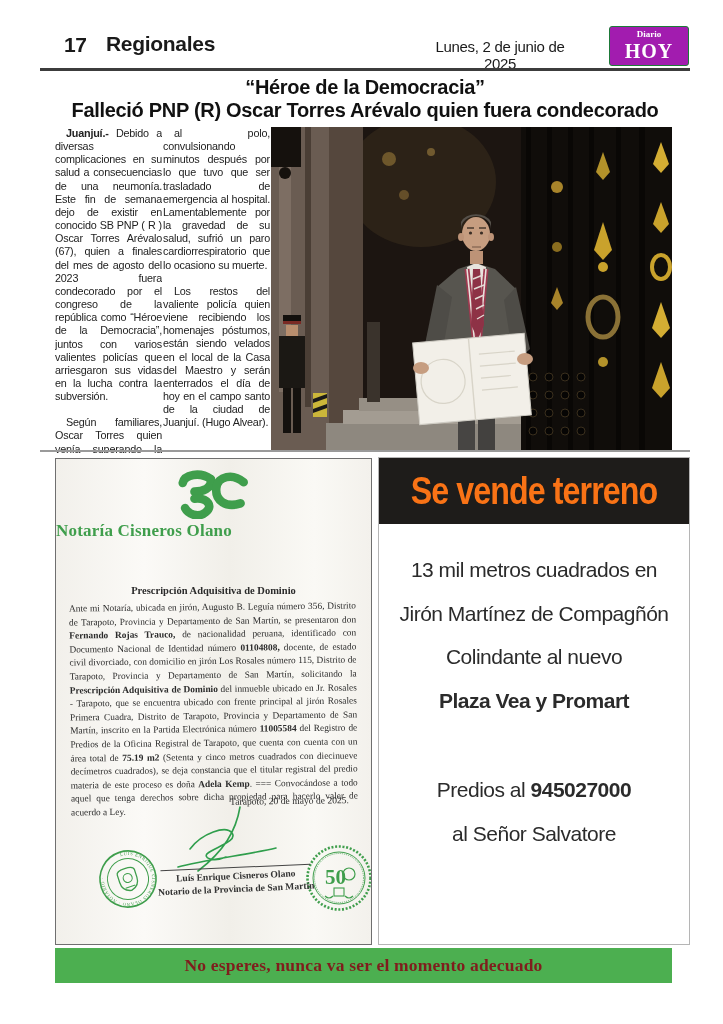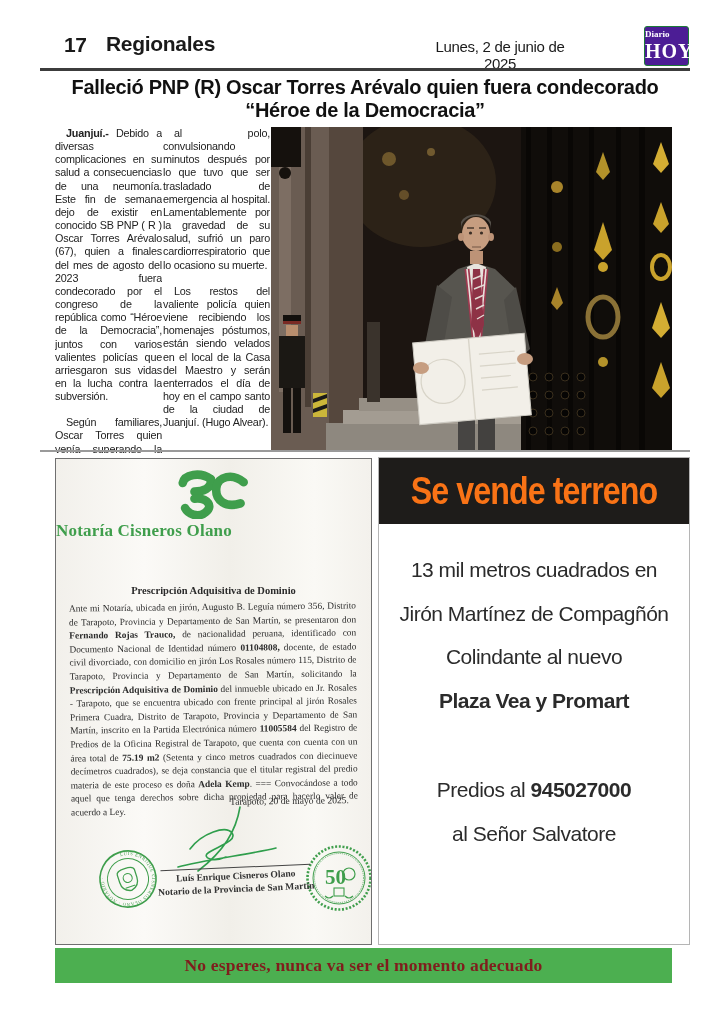--- a/index.html
+++ b/index.html
@@ -5,22 +5,22 @@
   * { margin:0; padding:0; box-sizing:border-box; }
   html,body { background:#ffffff; }
   #paper {
     position:relative; width:723px; height:1024px; background:#ffffff;
     font-family:"Liberation Sans", sans-serif; color:#1a1a1a; overflow:hidden;
   }
   
   .page-num { position:absolute; left:64px; top:33px; font-size:21px; font-weight:bold; letter-spacing:-0.5px; }
   .section  { position:absolute; left:106px; top:32px; font-size:21px; font-weight:bold; letter-spacing:-0.3px; }
   .date     { position:absolute; left:430px; top:38px; width:140px; text-align:center; font-size:15px; letter-spacing:-0.3px; }
-  .hoy-logo { position:absolute; right:34px; top:26px; width:45px; height:40px; background:#4c1d95;
-              border-radius:3px; border:1px solid #1d7a38; text-align:left; color:#fff;
+  .hoy-logo { position:absolute; right:34px; top:26px; width:80px; height:40px; background:#a21caf;
+              border-radius:3px; border:1px solid #1d7a38; text-align:center; color:#fff;
               font-family:"Liberation Serif", serif; }
   .hoy-logo .t1 { font-size:9px; font-weight:bold; line-height:11px; margin-top:2px; }
   .hoy-logo .t2 { font-size:20px; font-weight:bold; letter-spacing:1px; line-height:22px; }
   .header-rule { position:absolute; left:40px; top:68px; width:650px; height:3px; background:#3c3c3c; }
   
   .headline { position:absolute; left:40px; top:76px; width:650px; text-align:center;
               font-size:20px; font-weight:bold; letter-spacing:-0.3px; line-height:23px; color:#111; }
   
   .col { position:absolute; top:127px; width:107px; height:326px; overflow:hidden;
          font-size:10.8px; line-height:13.15px; text-align:justify; letter-spacing:-0.2px; color:#222; }
@@ -69,22 +69,22 @@
   <div class="page-num">17</div>
   <div class="section">Regionales</div>
   <div class="date">Lunes, 2 de junio de 2025</div>
   <div class="hoy-logo">
     <div class="t1">Diario</div>
     <div class="t2">HOY</div>
   </div>
   <div class="header-rule"></div>
 
   <div class="headline">
+    <div>“Héroe de la Democracia”</div>
     <div>Falleció PNP (R) Oscar Torres Arévalo quien fuera condecorado</div>
-    <div>“Héroe de la Democracia”</div>
   </div>
 
   <div class="col col1">
     <p><span style="font-weight: bold;">Juanjuí.-</span><span> Debido a diversas complicaciones en su salud a consecuencias de una neumonía. Este fin de semana dejo de existir en conocido SB PNP ( R ) Oscar Torres Arévalo (67), quien a finales del mes de agosto del 2023 fuera condecorado por el congreso de la república como “Héroe de la Democracia”, juntos con varios valientes policías que arriesgaron sus vidas en la lucha contra la subversión.</span></p>
     <p>Según familiares, Oscar Torres quien venía superando la temible diabetes, habría tomado una “chelita”</p>
   </div>
   <div class="col col2">
     <p>al polo, convulsionando minutos después por lo que tuvo que ser trasladado de emergencia al hospital. Lamentablemente por la gravedad de su salud, sufrió un paro cardiorrespiratorio que lo ocasiono su muerte.</p>
     <p>Los restos del valiente policía quien viene recibiendo los homenajes póstumos, están siendo velados en el local de la Casa del Maestro y serán enterrados el día de hoy en el campo santo de la ciudad de Juanjuí. (Hugo Alvear).</p>
   </div>

